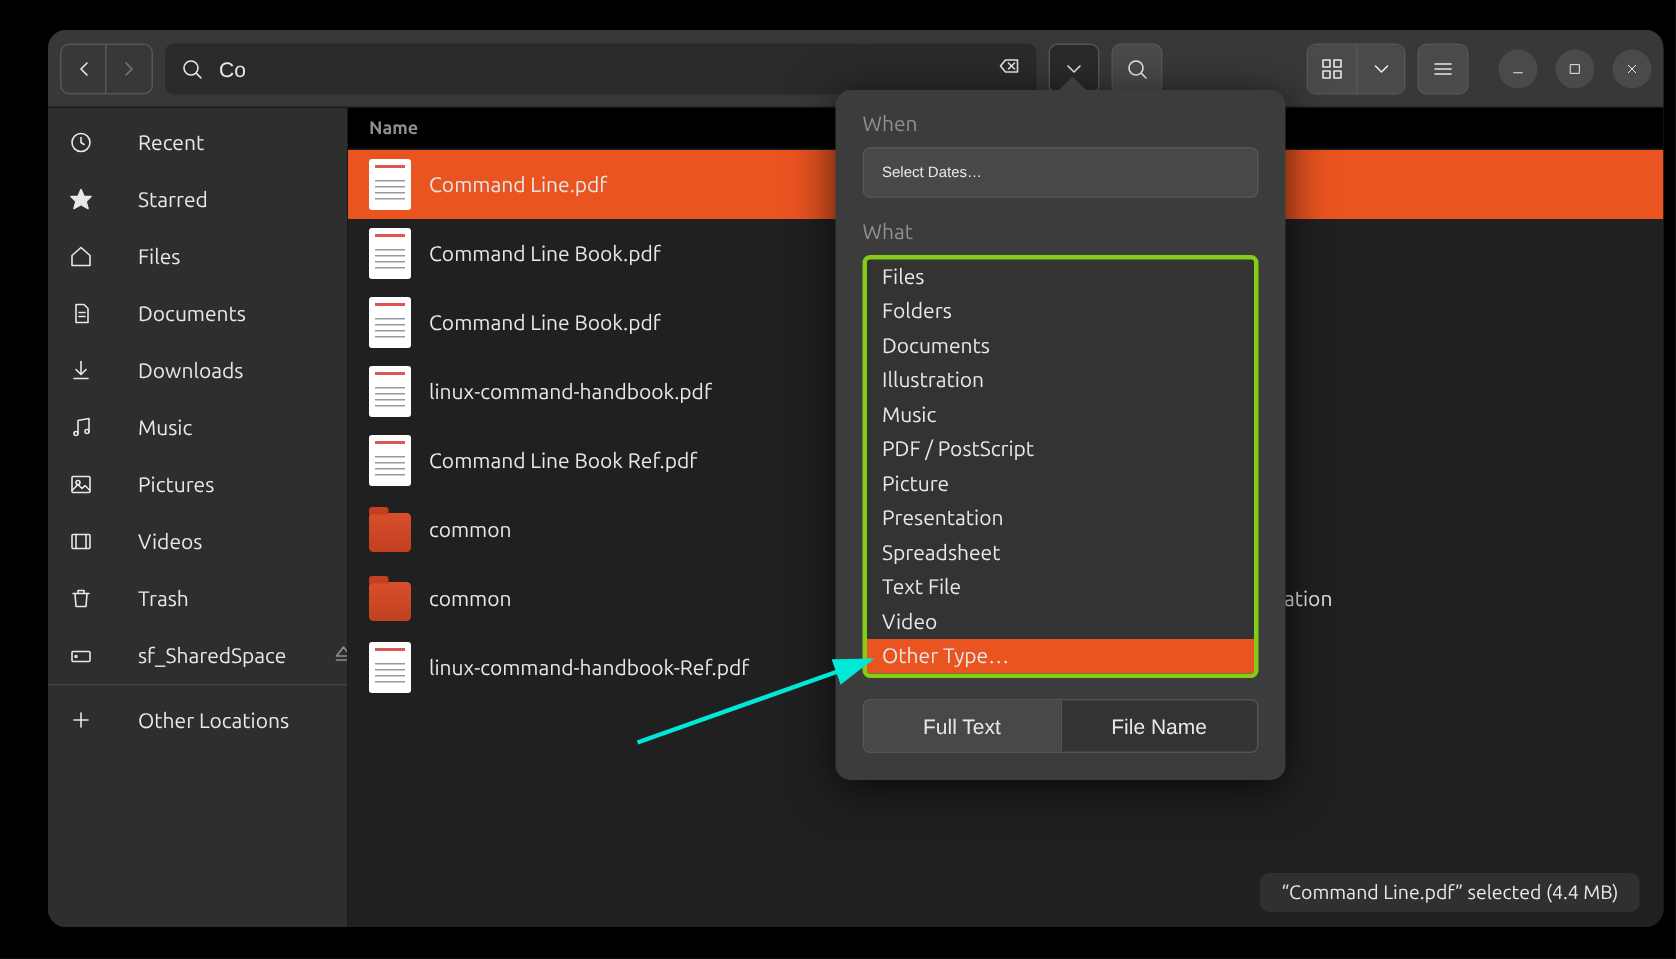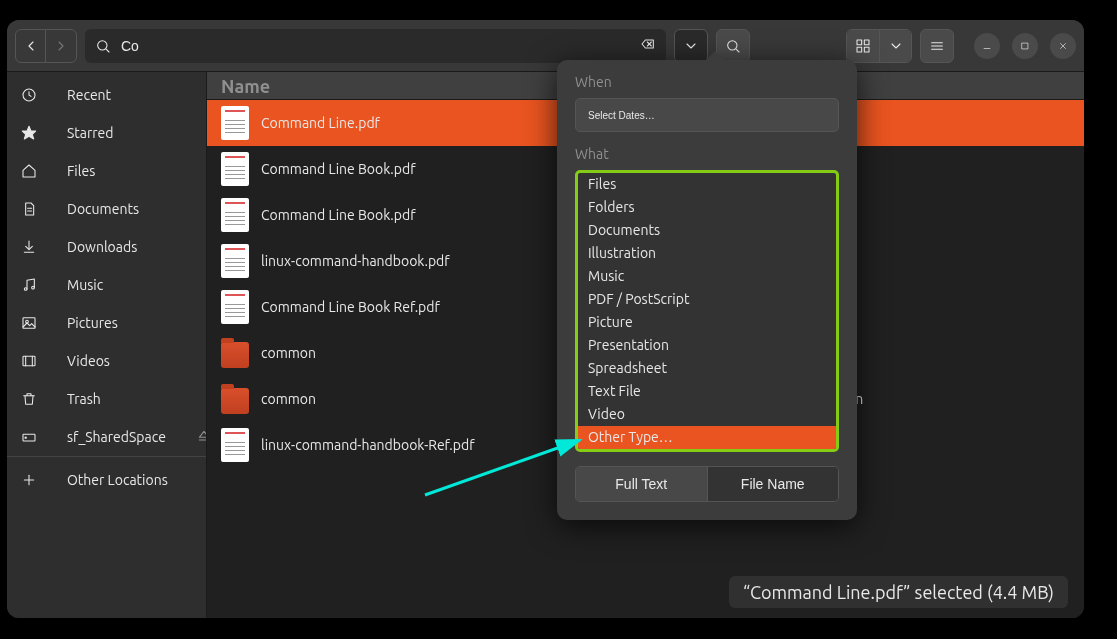--- a/index.html
+++ b/index.html
@@ -22,21 +22,21 @@
     font-family: Ubuntu, "Segoe UI", sans-serif;
     font-size: 14px;
     color: var(--text);
     width: 1117px;
     height: 639px;
     overflow: hidden;
     position: relative;
   }
   .window {
     position: absolute;
-    top: 20px; left: 7px;
+    top: 20px; left: 32px;
     width: 1077px; height: 598px;
     background: var(--bg);
     border-radius: 12px;
     display: flex;
     flex-direction: column;
     overflow: hidden;
     box-shadow: 0 4px 30px rgba(0,0,0,.6);
   }
 
   
@@ -162,27 +162,27 @@
 
   
   .file-area {
     flex: 1;
     display: flex;
     flex-direction: column;
     min-width: 0;
   }
   .list-header {
     height: 28px;
-    background: #404040;
+    background: #000000;
     display: flex;
     align-items: center;
     font-weight: 600;
     color: var(--text-dim);
     border-bottom: 1px solid var(--border);
-    font-size: 18px;
+    font-size: 12px;
   }
   .col-name  { flex: 0 0 345px; padding-left: 14px; }
   .col-size  { flex: 0 0 84px;  text-align: right; padding-right: 14px;}
   .col-loc   { flex: 1; padding-left: 14px;}
   .rows { flex:1; overflow:auto; }
   .row {
     height: 46px;
     display: flex;
     align-items: center;
     cursor: pointer;
@@ -298,21 +298,21 @@
   .toggle-row button.active { background: var(--button-bg); }
   .toggle-row button + button { border-left: 1px solid #555; }
 
   
   .status {
     position: absolute;
     right: 16px; bottom: 10px;
     background: rgba(50,50,50,.95);
     padding: 6px 14px;
     border-radius: 6px;
-    font-size: 18px;
+    font-size: 13px;
     color: var(--text);
   }
 
   
   .arrow {
     position:absolute;
     z-index:100;
     pointer-events:none;
   }
 

